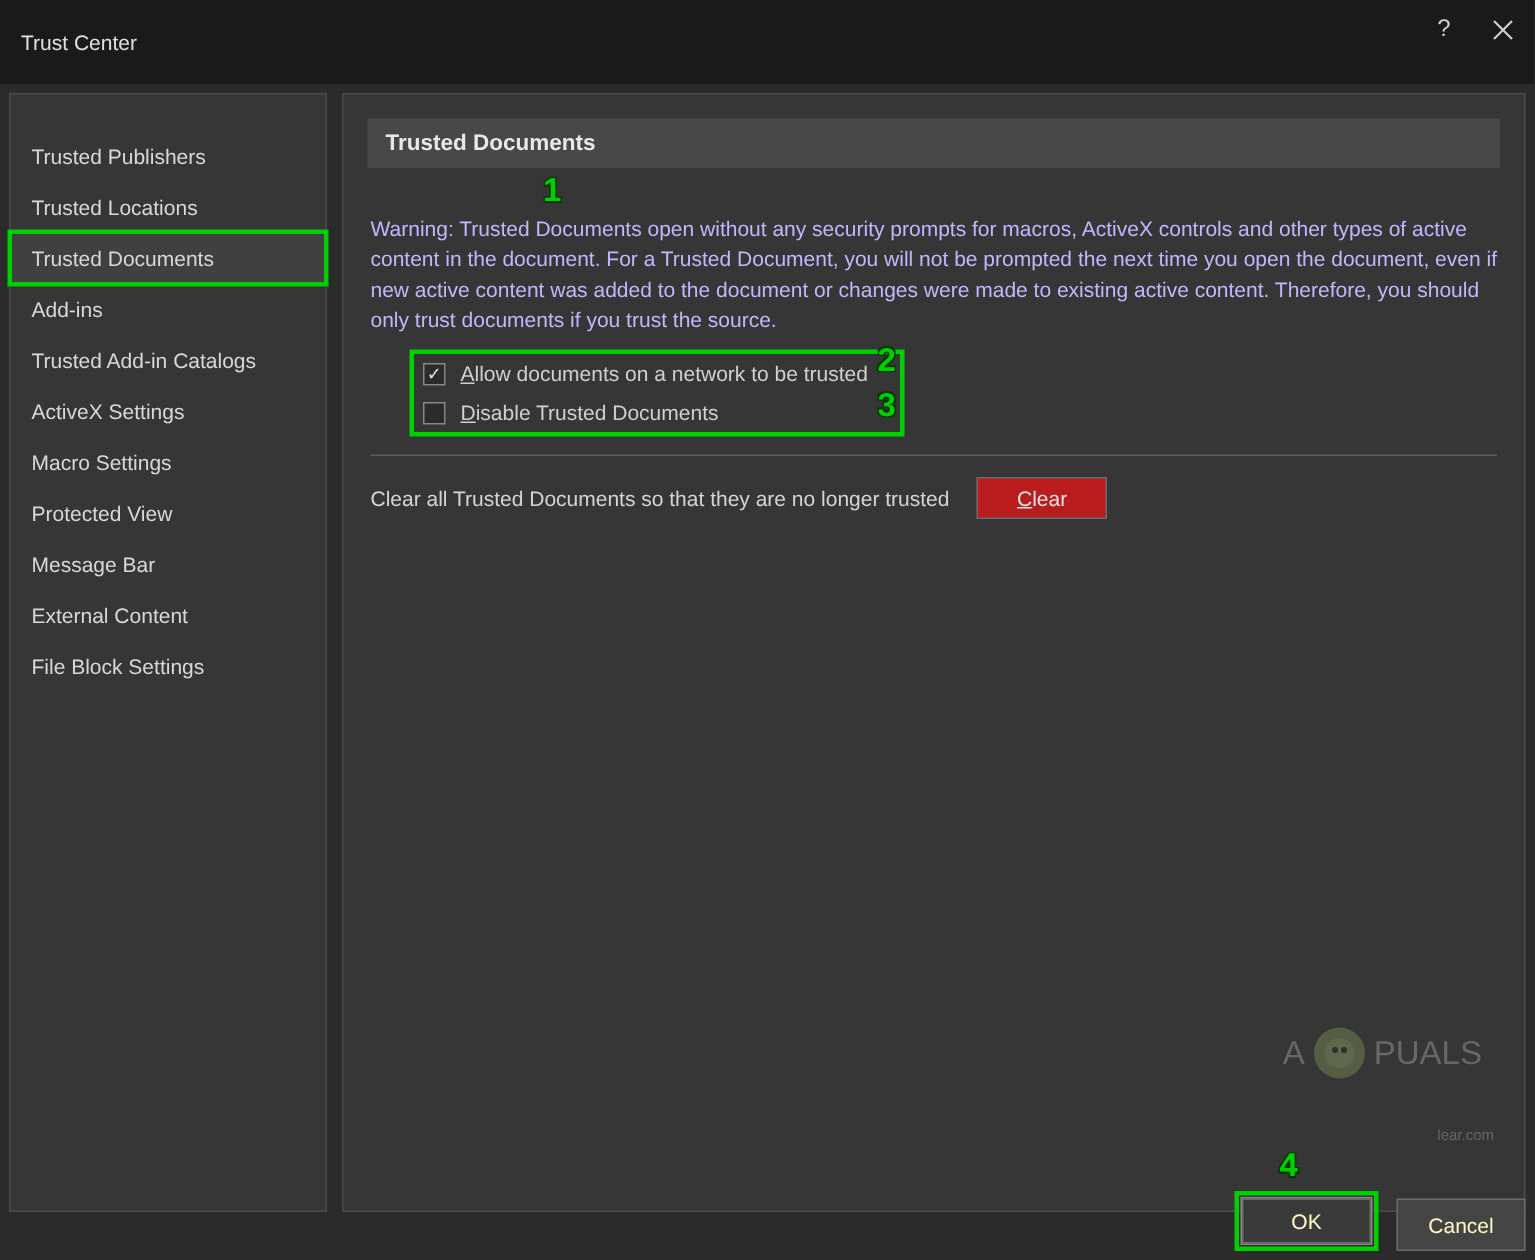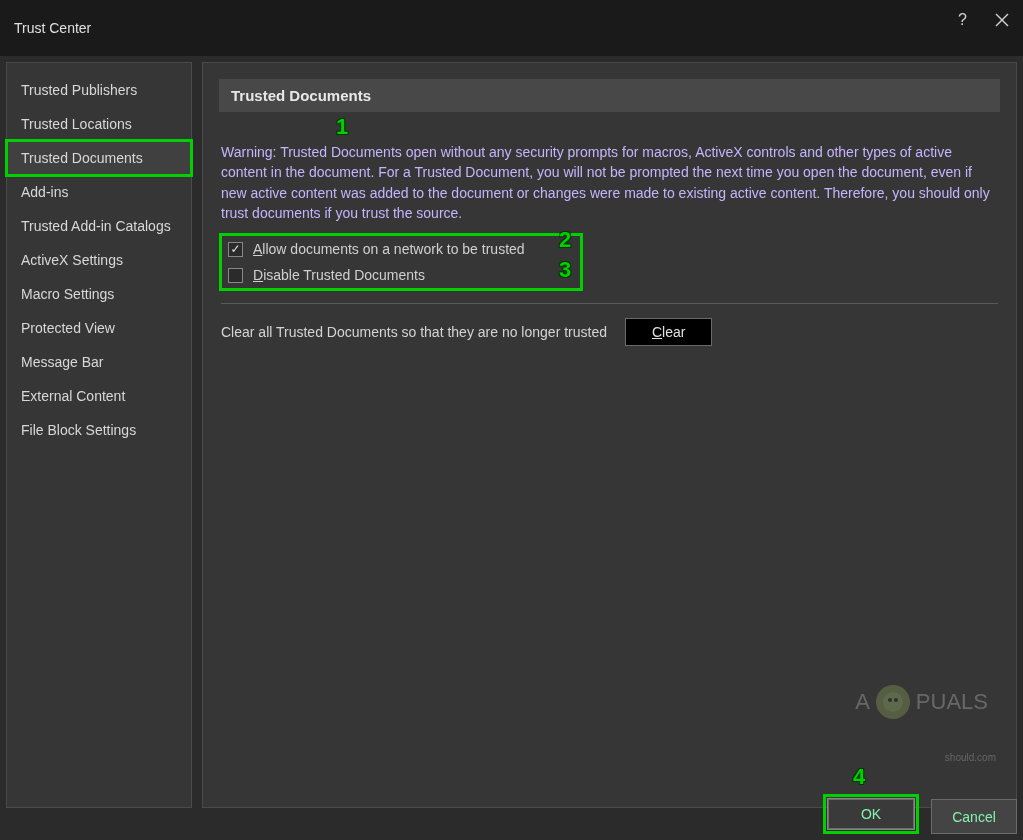--- a/index.html
+++ b/index.html
@@ -51,24 +51,24 @@
 }
 .close-icon svg { display: block; }
 .dialog-body {
   display: flex;
   height: 758px;
   padding: 6px;
   gap: 10px;
   background: #2b2b2b;
 }
 .sidebar {
-  width: 186px;
+  width: 212px;
   background: #363636;
   border: 1px solid #4a4a4a;
-  padding: 10px 0;
+  padding: 24px 0;
   display: flex;
   flex-direction: column;
 }
 .sidebar-item {
   padding: 9px 14px;
   color: #d8d8d8;
   cursor: pointer;
   font-size: 14px;
 }
 .sidebar-item.selected {
@@ -131,39 +131,39 @@
   border-top: 1px solid #5a5a5a;
   margin: 12px 2px;
 }
 .clear-row {
   display: flex;
   align-items: center;
   gap: 18px;
   padding: 2px 2px;
 }
 .button {
-  background: #000000;
+  background: #b91c1c;
   border: 1px solid #6a6a6a;
   color: #e0e0e0;
   padding: 5px 26px;
   cursor: pointer;
   font-size: 14px;
   font-family: inherit;
 }
 .dialog-footer {
   position: absolute;
   bottom: 6px;
   right: 6px;
   display: flex;
   gap: 12px;
 }
 .footer-btn {
   background: #444;
   border: 1px solid #6a6a6a;
-  color: #86efac;
+  color: #fef9c3;
   padding: 6px 0;
   width: 86px;
   cursor: pointer;
   font-size: 14px;
   font-family: inherit;
   text-align: center;
 }
 .footer-btn.primary {
   background: #3a3a3a;
   outline: 1px solid #888;
@@ -249,21 +249,21 @@
     <div class="sidebar-item"><span>File Block Settings</span></div>
   </div>
 
   <div class="content">
 
     <div class="section-header">Trusted Documents</div>
 
     <div class="warning-text">Warning: Trusted Documents open without any security prompts for macros, ActiveX controls and other types of active content in the document.  For a Trusted Document, you will not be prompted the next time you open the document, even if new active content was added to the document or changes were made to existing active content. Therefore, you should only trust documents if you trust the source.</div>
 
     <div style="position:relative;">
-      <div class="highlight-wrap" style="display:inline-block; width:364px;">
+      <div class="highlight-wrap" style="display:inline-block; width:330px;margin-left:28px;">
         <div class="checkbox-row">
           <span class="checkbox checked"></span>
           <span class="checkbox-label"><span class="underline-char">A</span><span>llow documents on a network to be trusted</span></span>
         </div>
         <div class="checkbox-row">
           <span class="checkbox"></span>
           <span class="checkbox-label"><span class="underline-char">D</span><span>isable Trusted Documents</span></span>
         </div>
       </div>
       <span class="num-badge" style="left:340px; top:-6px;">2</span>
@@ -283,21 +283,21 @@
       <span>A</span>
       <span class="logo">
         <svg width="22" height="22" viewBox="0 0 22 22">
             <circle cx="11" cy="11" r="10" fill="#7a8a5a"></circle>
             <circle cx="8" cy="9" r="2" fill="#2b2b2b"></circle>
             <circle cx="14" cy="9" r="2" fill="#2b2b2b"></circle>
           </svg>
       </span>
       <span>PUALS</span>
     </div>
-    <div class="tiny-credit">should.com</div>
+    <div class="tiny-credit">lear.com</div>
 
   </div>
 </div>
 
 <div class="dialog-footer">
   <div style="position:relative; display:inline-block;">
     <div class="highlight-wrap" style="padding:2px;">
       <button class="footer-btn primary"><span>OK</span></button>
     </div>
     <span class="num-badge" style="left:30px; top:-30px;">4</span>

